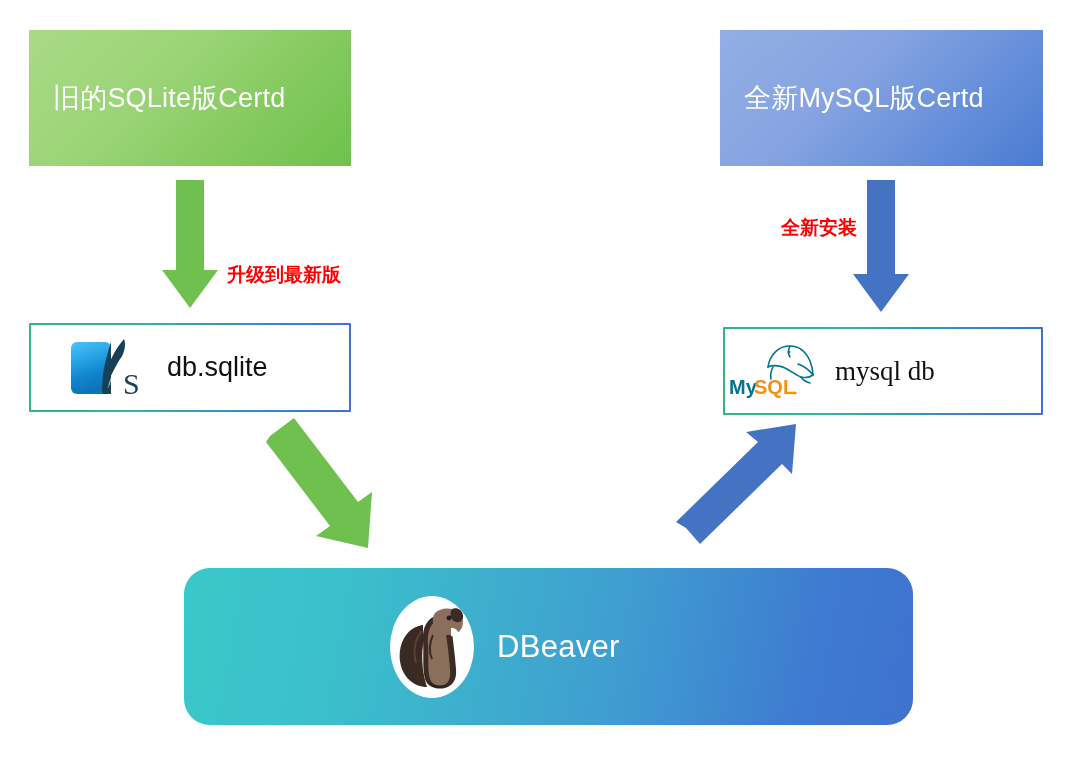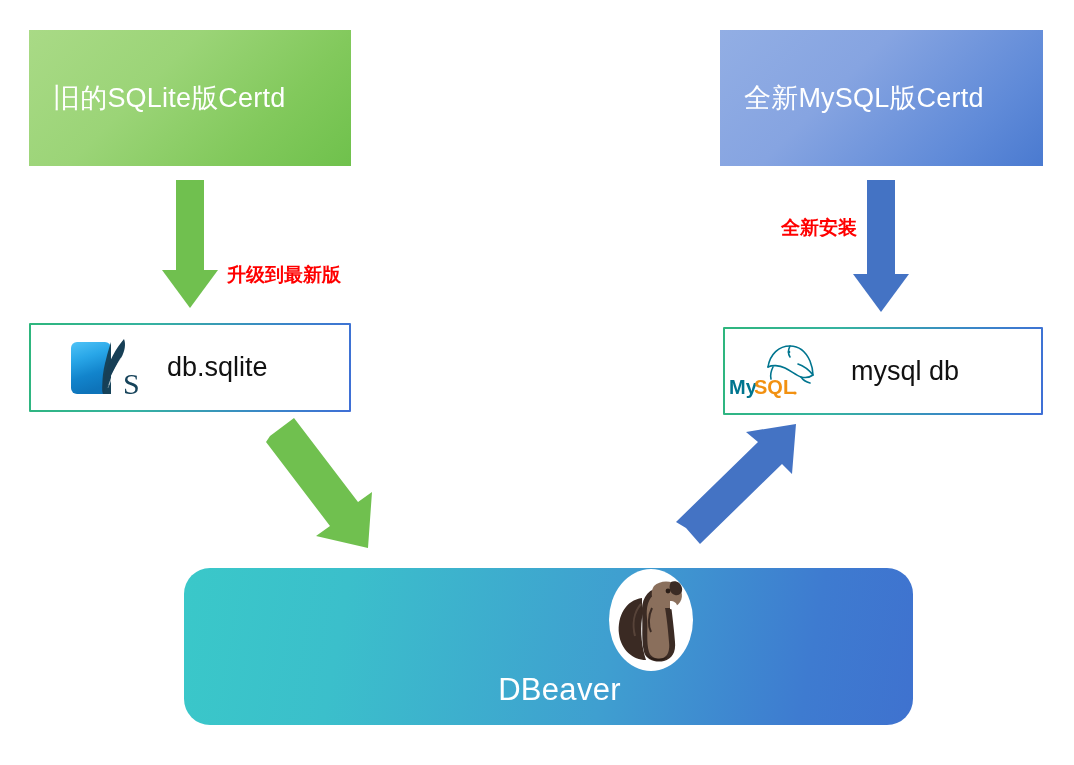--- a/index.html
+++ b/index.html
@@ -156,21 +156,20 @@
   #box-dbeaver {
     position: absolute;
     left: 184px;
     top: 568px;
     width: 729px;
     height: 157px;
     border-radius: 26px;
     background: linear-gradient(100deg, #3ac8c9 0%, #3bbfcb 22%, #3f9fd0 58%, #3e7bd0 85%, #3f72cf 100%);
     display: flex;
     align-items: center;
-    flex-direction: column;
   }
   #box-dbeaver .dbeaver-label {
     color: #ffffff;
     font-size: 31px;
     letter-spacing: 0.3px;
     white-space: nowrap;
     margin-left: 22px;
   }
   .dbeaver-logo {
     margin-left: 205px;
@@ -234,21 +233,21 @@
           <path d="M63 5 C 61 9 61 13 63 16"></path>
           <path d="M74 36 C 76 39 79 41 83 42"></path>
         </g>
         <circle cx="62" cy="11" r="1.3" fill="#00758f"></circle>
 
         <text x="2" y="53" font-family="'Liberation Sans', sans-serif" font-size="20" font-weight="700" fill="#00758f">My</text>
         <text x="27" y="53" font-family="'Liberation Sans', sans-serif" font-size="20" font-weight="700" fill="#f29111">SQL</text>
         <circle cx="68" cy="52" r="1.6" fill="#f29111"></circle>
       </svg>
     </div>
-    <span class="db-label" style="margin-left:22px;">mysql db</span>
+    <span class="db-label" style="margin-left:6px;font-family:Liberation Serif, serif;">mysql db</span>
   </div>
 
   <svg class="diag-arrow" style="left:248px; top:416px;" width="140" height="140" viewBox="0 0 140 140">
     <polygon points="20,12 44,-6 108,78 122,68 118,124 66,112 80,102 16,18" transform="translate(2,8)" fill="#70c04f"></polygon>
   </svg>
 
   <svg class="diag-arrow" style="left:672px; top:416px;" width="140" height="140" viewBox="0 0 140 140">
     <polygon points="8,110 22,126 104,46 114,56 118,6 68,14 80,24 -2,104" transform="translate(6,2)" fill="#4473c4"></polygon>
   </svg>
 

